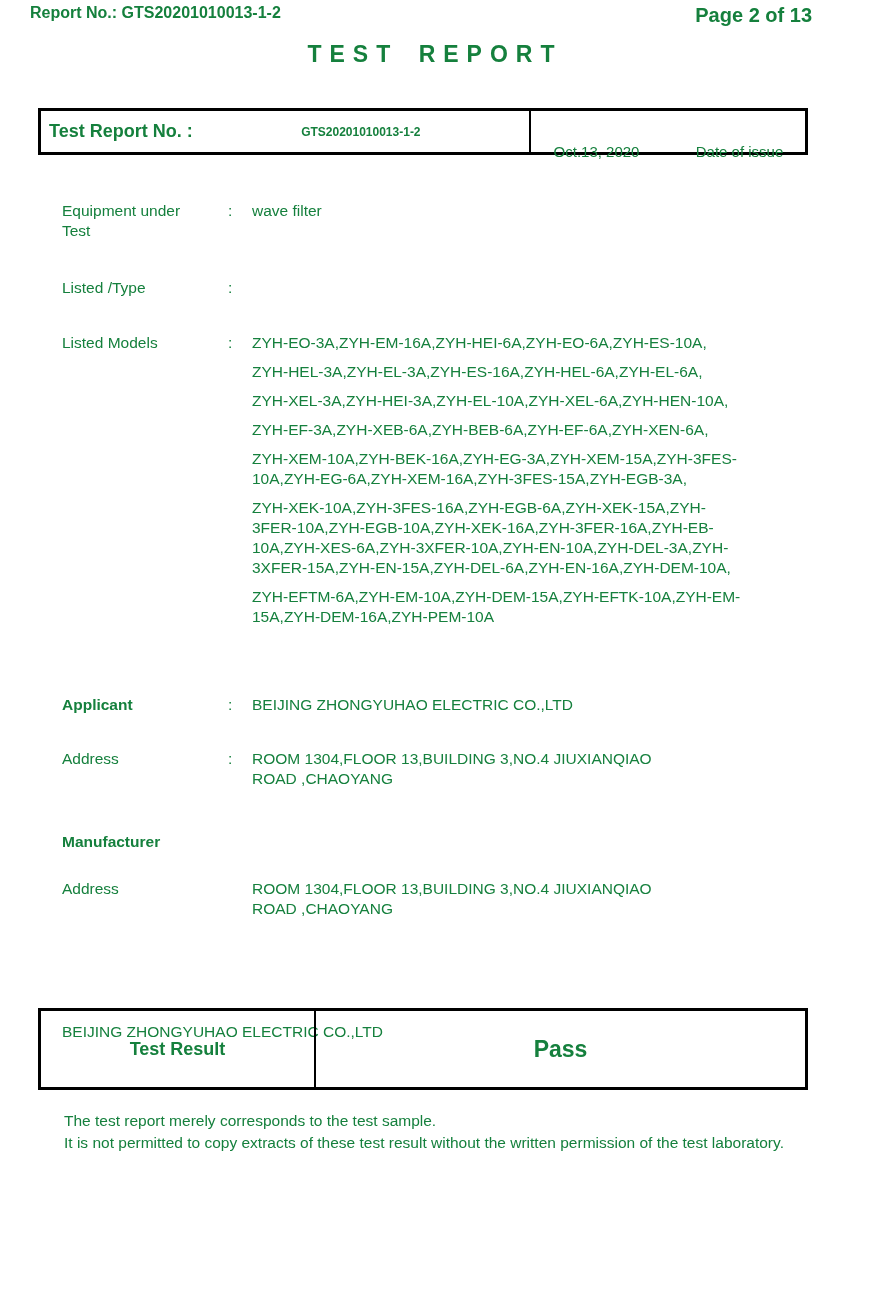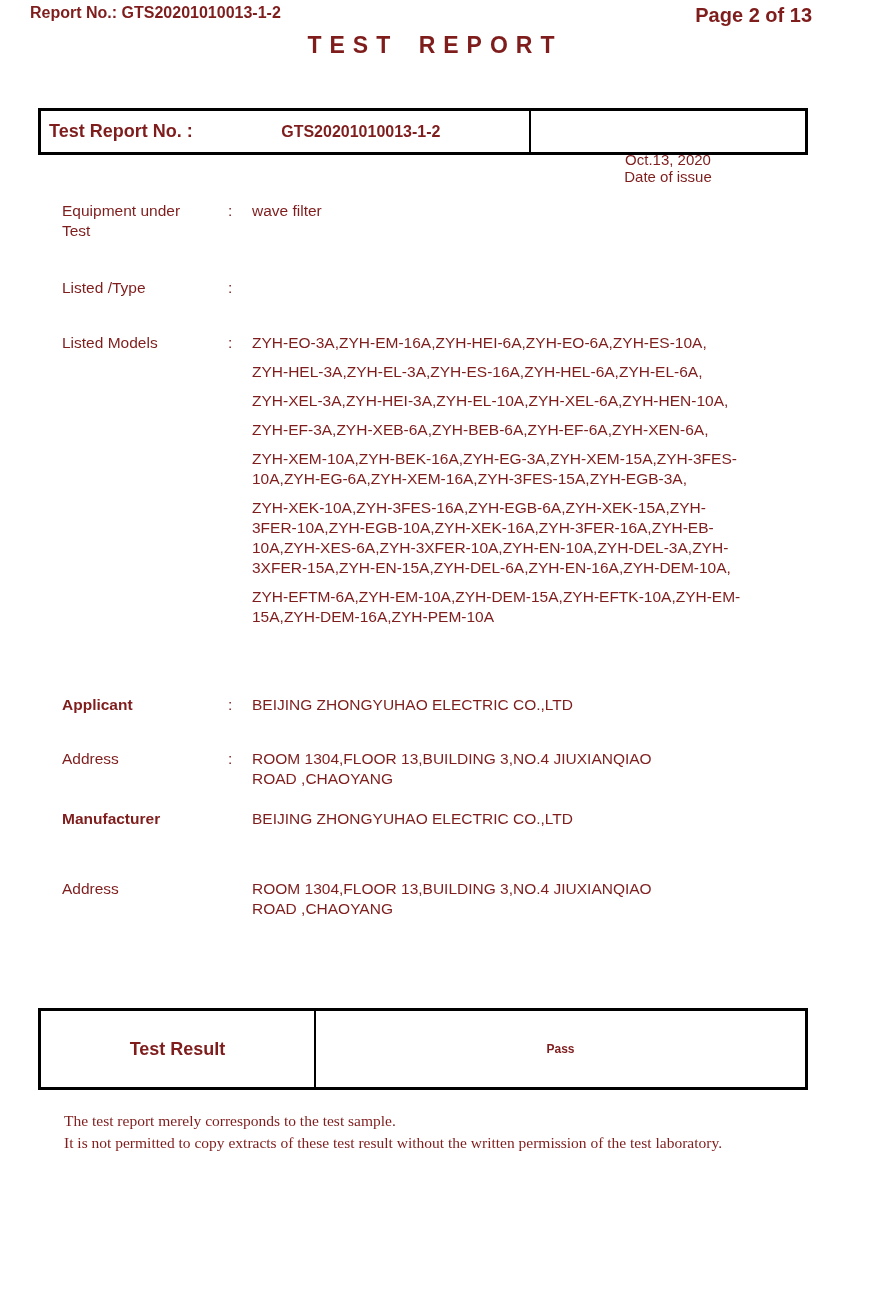--- a/index.html
+++ b/index.html
@@ -1,39 +1,39 @@
 <!DOCTYPE html>
 <html><head>
 <meta charset="utf-8">
 <style>
   html,body{margin:0;padding:0;background:#ffffff;}
   .page{
     position:relative;width:870px;height:1290px;background:#ffffff;
-    font-family:"Liberation Sans", sans-serif;color:#7f1d1d;overflow:hidden;
+    font-family:"Liberation Sans", sans-serif;color:#15803d;overflow:hidden;
   }
   
   .hdr-left{position:absolute;left:30px;top:4px;font-size:16px;font-weight:bold;}
   .hdr-right{position:absolute;right:58px;top:4px;font-size:20px;font-weight:bold;}
   
   .doc-title{
-    position:absolute;left:0;top:32px;width:100%;text-align:center;
+    position:absolute;left:0;top:41px;width:100%;text-align:center;
     font-size:23px;font-weight:bold;letter-spacing:8px;word-spacing:6px;
   }
   
   .report-table{
     position:absolute;left:38px;top:108px;width:770px;height:47px;
     border:3px solid #000;box-sizing:border-box;display:flex;
   }
   .rt-left{
     width:490px;box-sizing:border-box;display:flex;align-items:center;
     padding-left:8px;border-right:2px solid #000;
   }
   .rt-label{font-size:18px;font-weight:bold;white-space:nowrap;}
-  .rt-number{flex:1;text-align:center;font-size:16px;font-weight:bold;}
-  .rt-right{flex:1;display:flex;flex-direction:column;margin-top:40px;}
+  .rt-number{flex:1;text-align:center;font-size:12px;font-weight:bold;}
+  .rt-right{flex:1;display:flex;flex-direction:row;margin-top:40px;}
   .rt-date{flex:1;display:flex;align-items:center;justify-content:center;font-size:15px;}
   .rt-sep{height:1px;background:#9a9a9a;margin:0 6px;}
   .rt-datelabel{flex:1;display:flex;align-items:center;justify-content:center;font-size:15px;}
   
   .info-row{position:absolute;left:62px;right:40px;display:flex;font-size:15.5px;line-height:20px;}
   .info-label{width:166px;flex:0 0 166px;}
   .info-label.bold{font-weight:bold;}
   .info-colon{width:24px;flex:0 0 24px;}
   .info-value{flex:1;}
   .lm-line{white-space:nowrap;}
@@ -43,25 +43,25 @@
     position:absolute;left:38px;top:1008px;width:770px;height:82px;
     border:3px solid #000;box-sizing:border-box;display:flex;
   }
   .res-left{
     width:275px;box-sizing:border-box;border-right:2px solid #000;
     display:flex;align-items:center;justify-content:center;
     font-size:18px;font-weight:bold;
   }
   .res-right{
     flex:1;display:flex;align-items:center;justify-content:center;
-    font-size:12px;font-weight:bold;
+    font-size:23px;font-weight:bold;
   }
   
   .footer-notes{position:absolute;left:64px;top:1110px;width:768px;font-size:15.5px;line-height:22px;}
-  .footer-para{text-align:justify;text-align-last:left;margin:0;font-family:Liberation Serif, serif;}
+  .footer-para{text-align:justify;text-align-last:left;margin:0;}
 </style>
 </head>
 <body>
 
 <div class="page">
 
   <div class="hdr-left">Report No.: GTS20201010013-1-2</div>
   <div class="hdr-right">Page 2 of 13</div>
 
   <div class="doc-title">TEST REPORT</div>
@@ -119,21 +119,21 @@
 
   <div class="info-row" style="top:749px;">
     <div class="info-label">Address</div>
     <div class="info-colon">:</div>
     <div class="info-value">
       <div>ROOM 1304,FLOOR 13,BUILDING 3,NO.4 JIUXIANQIAO</div>
       <div>ROAD ,CHAOYANG</div>
     </div>
   </div>
 
-  <div class="info-row" style="top:809px;">
+  <div class="info-row" style="top:832px;flex-direction:column;">
     <div class="info-label bold">Manufacturer</div>
     <div class="info-colon"></div>
     <div class="info-value">BEIJING ZHONGYUHAO ELECTRIC CO.,LTD</div>
   </div>
 
   <div class="info-row" style="top:879px;">
     <div class="info-label">Address</div>
     <div class="info-colon"></div>
     <div class="info-value">
       <div>ROOM 1304,FLOOR 13,BUILDING 3,NO.4 JIUXIANQIAO</div>

